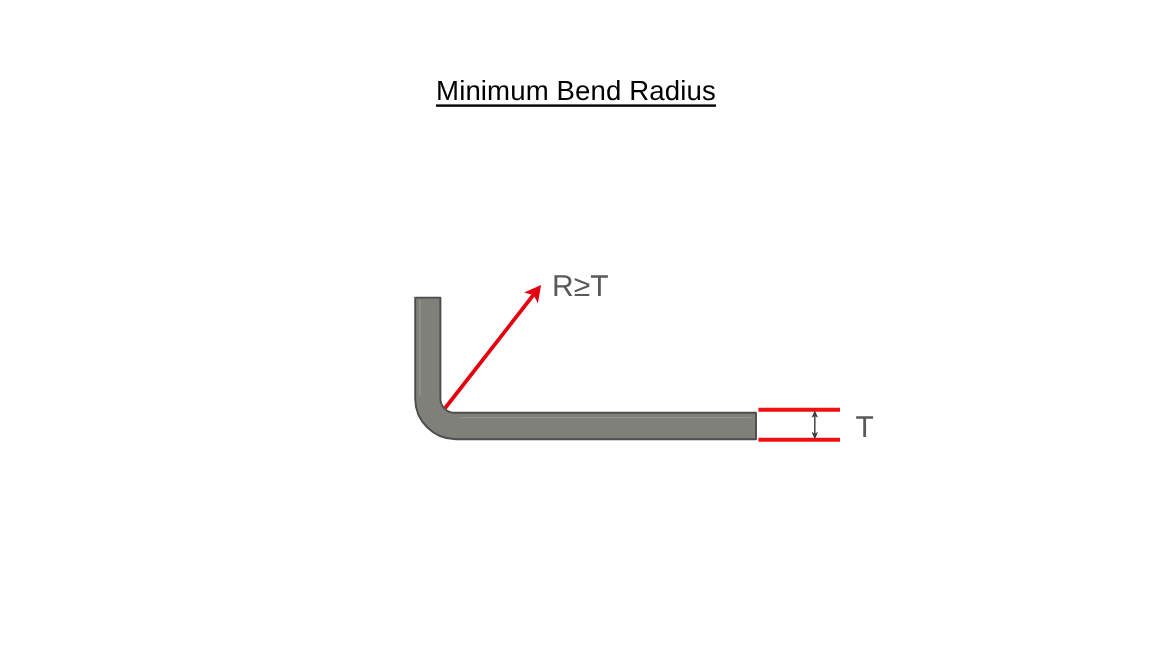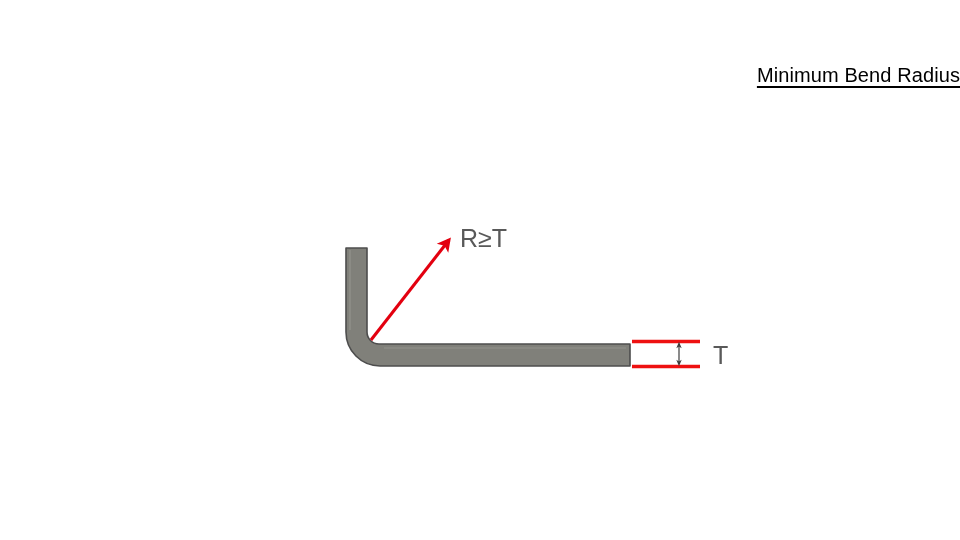--- a/index.html
+++ b/index.html
@@ -16,23 +16,23 @@
     width: 960px;
     height: 540px;
     background: #ffffff;
     overflow: hidden;
   }
   #diagram-title {
     position: absolute;
     left: 0;
     top: 60px;
     width: 960px;
-    text-align: right;
+    text-align: center;
     font-family: "Liberation Sans", sans-serif;
-    font-size: 20px;
+    font-size: 23px;
     font-weight: 400;
     color: #000000;
     letter-spacing: 0.1px;
     line-height: 30px;
     white-space: nowrap;
   }
   #diagram-title .title-underline {
     text-decoration: underline;
     text-decoration-thickness: 2px;
     text-underline-offset: 4px;

